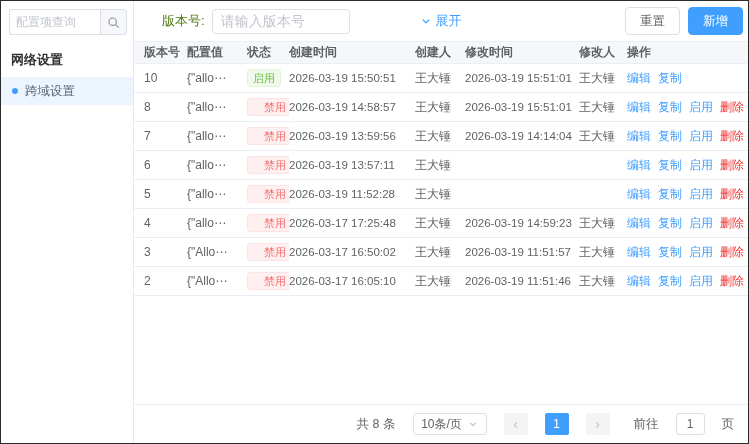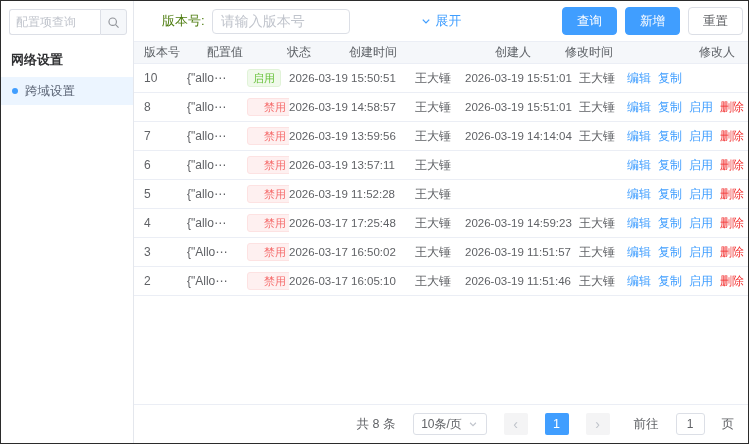--- a/index.html
+++ b/index.html
@@ -54,21 +54,21 @@
 
   
   .table { border-top:1px solid #ebeef5; }
   .tr {
     display:grid;
     grid-template-columns:43px 60px 42px 126px 50px 114px 48px minmax(0,1fr);
     align-items:center; padding-left:10px;
     height:29px; border-bottom:1px solid #ebeef5;
     font-size:12px; color:#606266; white-space:nowrap;
   }
-  .tr.thead { height:22px; background:#f5f7fa; font-weight:400; color:#5d6166;gap:20px; }
+  .tr.thead { height:22px; background:#f5f7fa; font-weight:700; color:#5d6166; }
   .td { overflow:hidden; text-overflow:clip; }
   .td.date { font-size:11.5px; }
   .tag {
     display:inline-block; height:18px; line-height:16px; padding:0 5px;
     font-size:11px; border-radius:3px; border:1px solid;
   }
   .tag.success { color:#67c23a; background:#f0f9eb; border-color:#e1f3d8; }
   .tag.danger  { color:#f56c6c; background:#fef0f0; border-color:#fde2e2;padding-left:16px; }
   .ops { display:flex; gap:7px; padding-right:17px; overflow:visible; }
   .op { color:#409eff; text-decoration:none; cursor:pointer; }
@@ -129,23 +129,22 @@
       <input class="version-input" type="text" placeholder="请输入版本号" style="">
       <a class="expand-link">
         <span>
           <svg width="11" height="11" viewBox="0 0 12 12">
             <polyline points="2.5,4 6,7.5 9.5,4" fill="none" stroke="currentColor" stroke-width="1.4"></polyline>
           </svg>
         </span>
         <span>展开</span>
       </a>
       <div class="btns">
-        <button class="btn primary">查询</button>
+        <button class="btn plain">重置</button>
         <button class="btn primary">新增</button>
-        <button class="btn plain">重置</button>
       </div>
     </div>
 
     <div class="table">
       <div class="tr thead">
         <div class="td">版本号</div>
         <div class="td">配置值</div>
         <div class="td">状态</div>
         <div class="td">创建时间</div>
         <div class="td">创建人</div>

